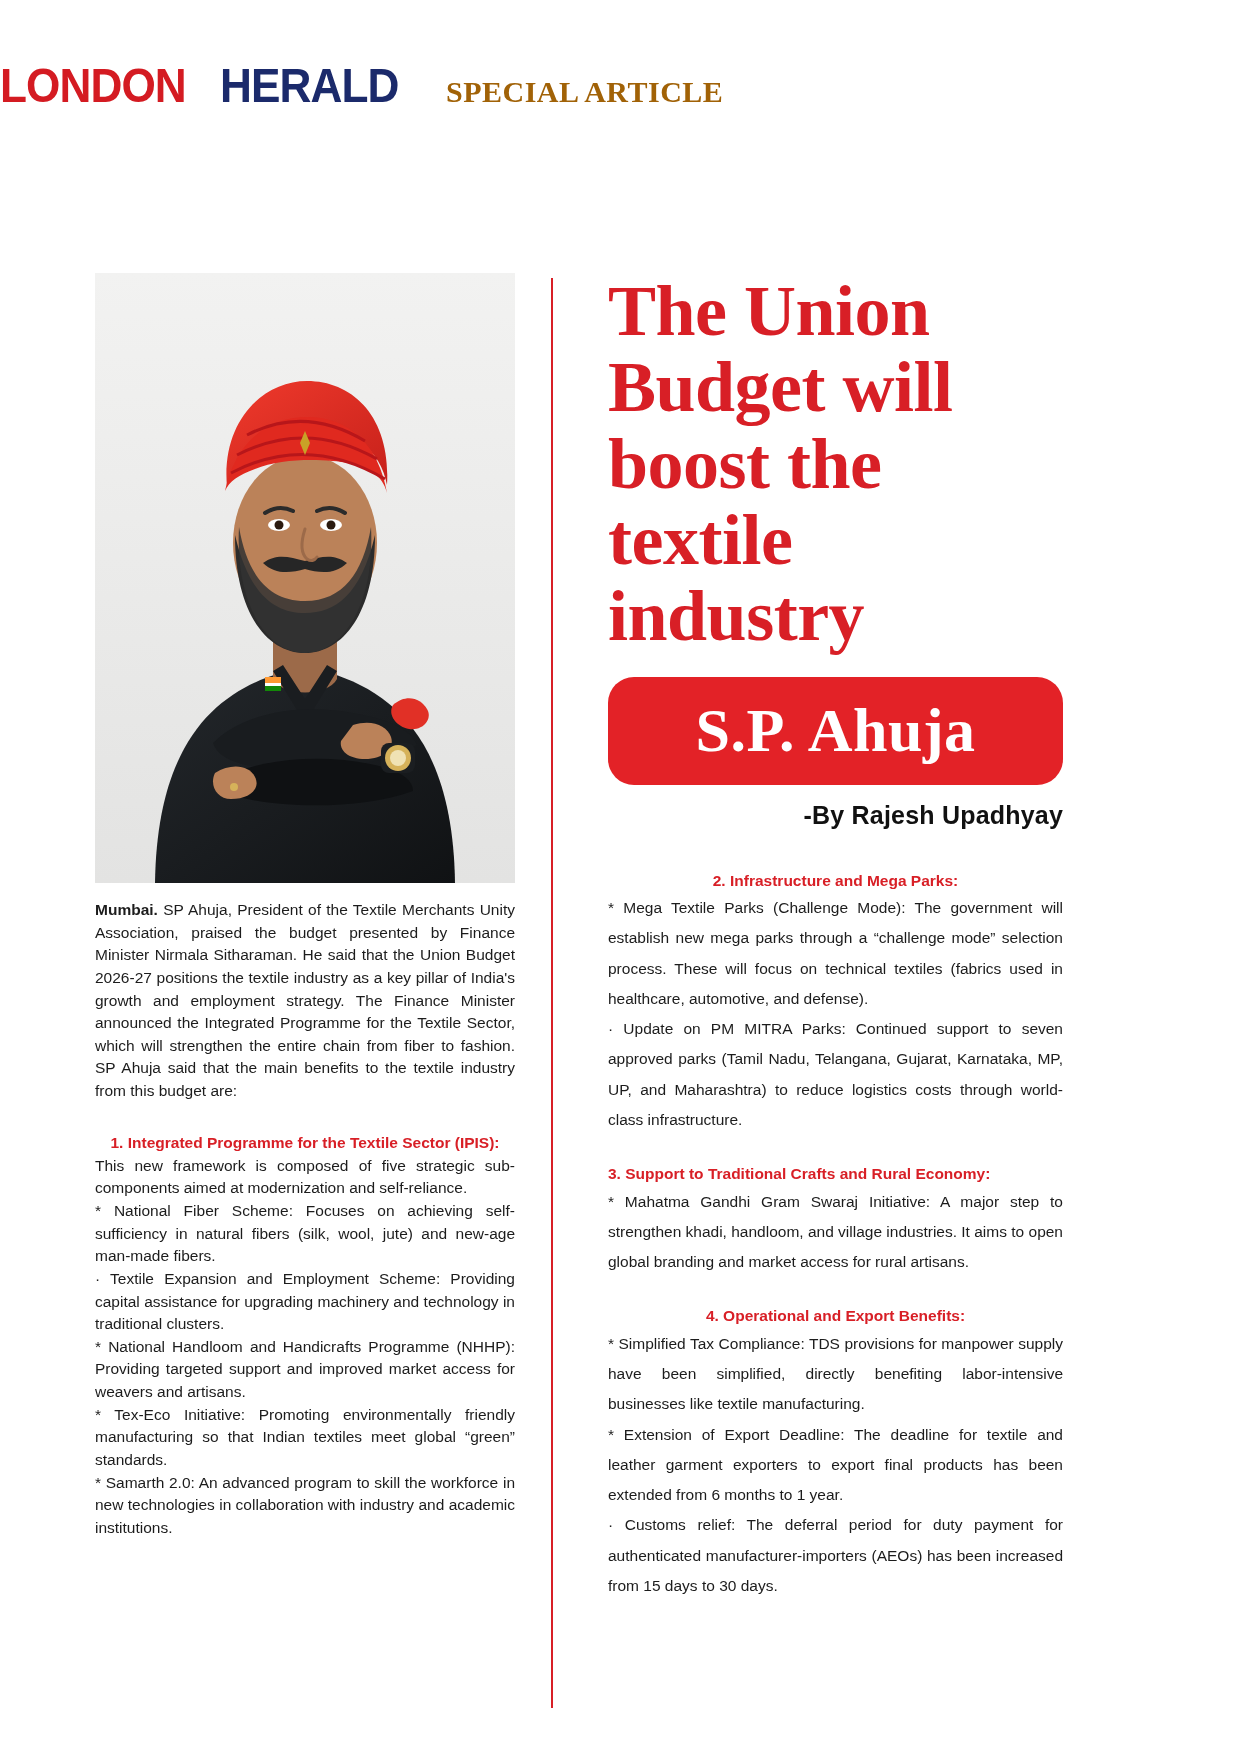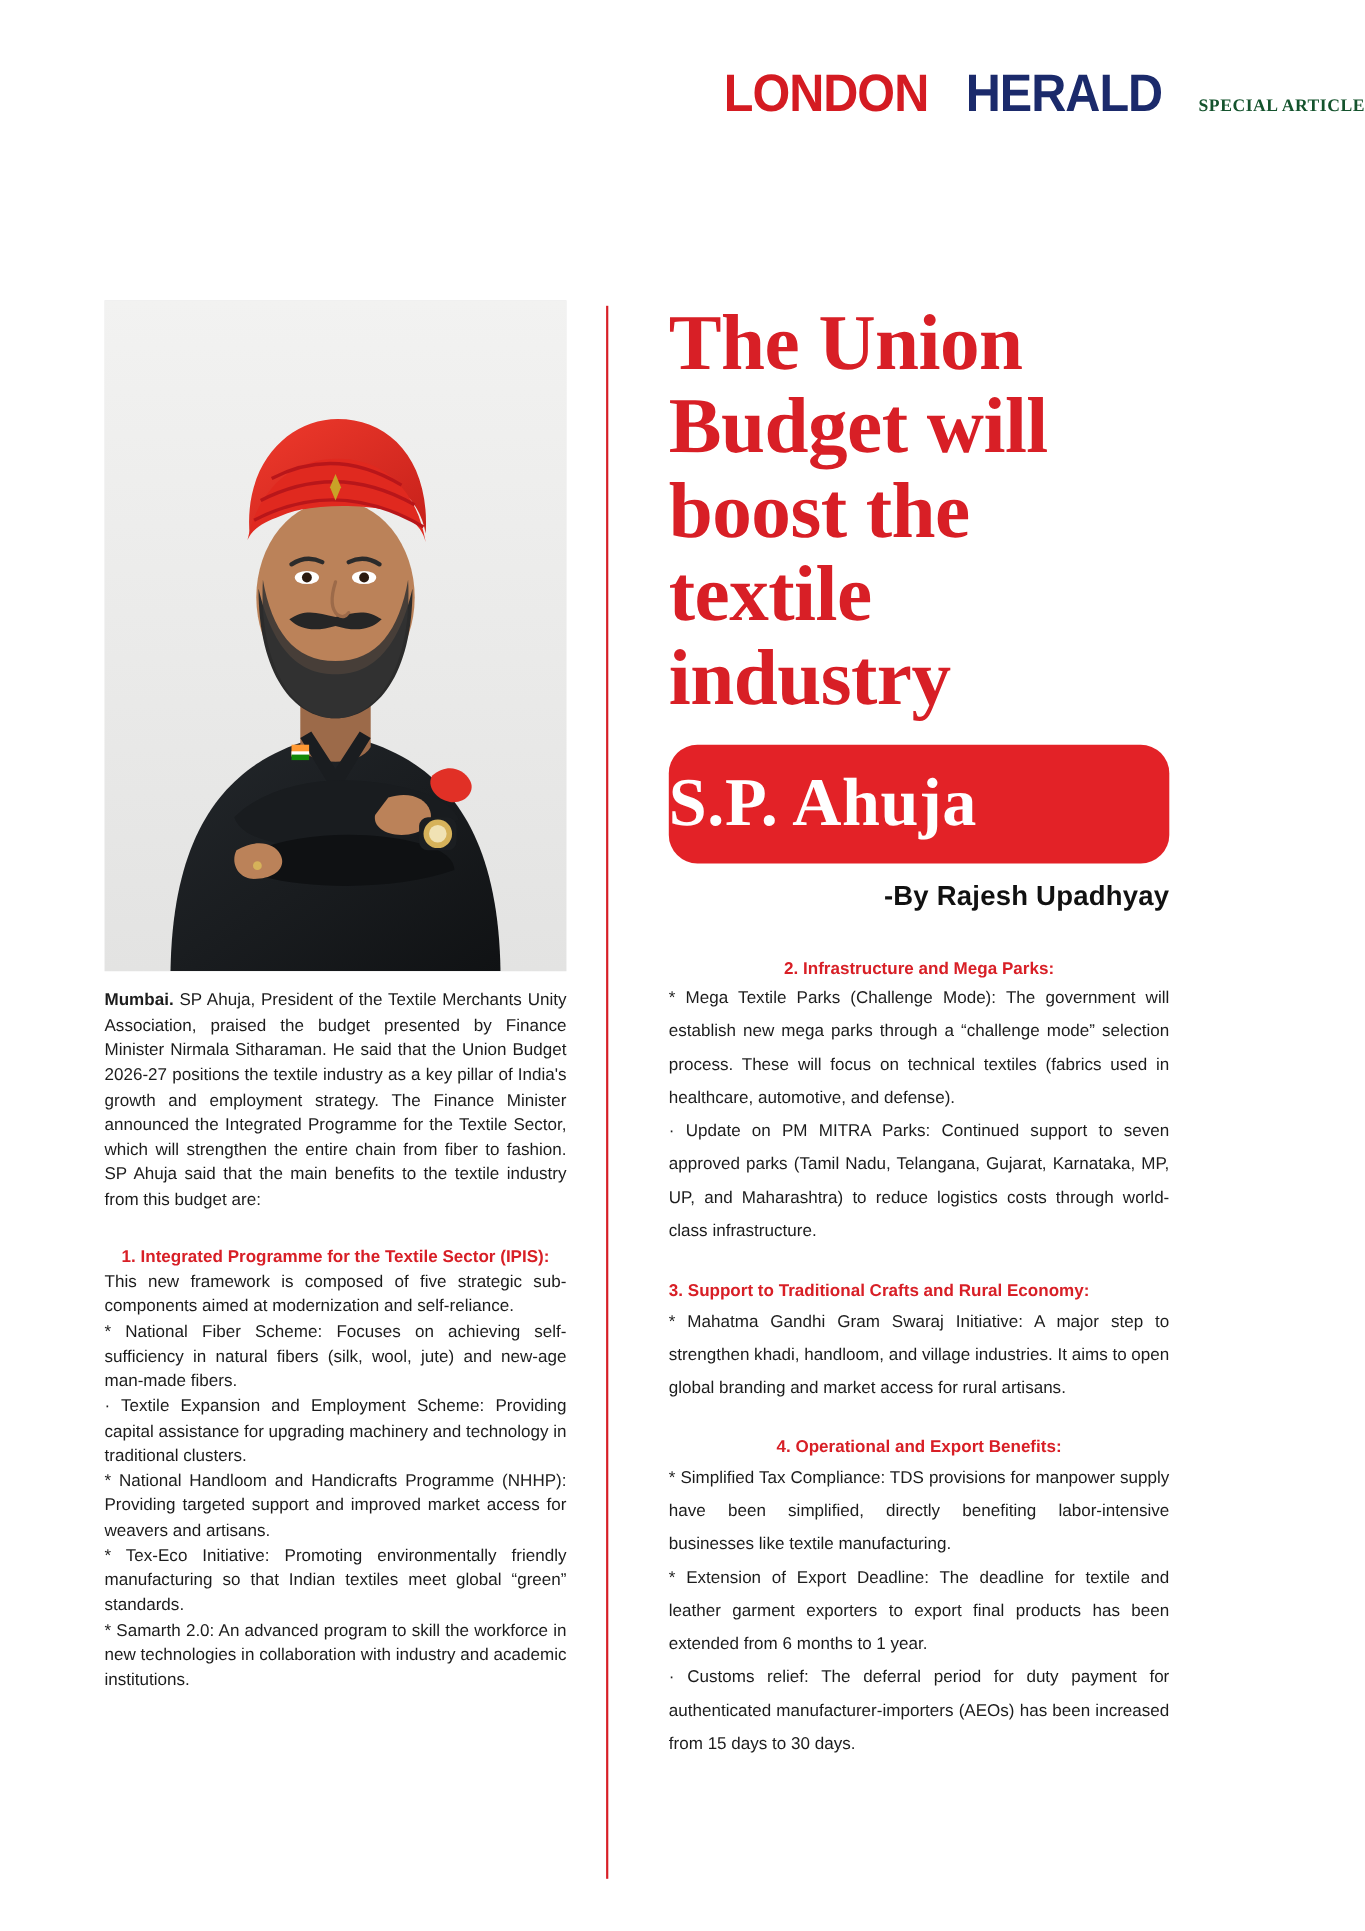--- a/index.html
+++ b/index.html
@@ -14,21 +14,21 @@
     position: relative;
     font-family: "Liberation Sans", sans-serif;
     color: #1a1a1a;
     overflow: hidden;
   }
 
   
   .masthead {
     display: flex;
     align-items: baseline;
-    justify-content: flex-end;
+    justify-content: flex-start;
     gap: 18px;
     padding-top: 58px;
   }
   .mast-london {
     font-family: "Liberation Sans", sans-serif;
     font-weight: bold;
     font-size: 48px;
     letter-spacing: -1px;
     color: #d41b22;
     font-stretch: condensed;
@@ -40,23 +40,24 @@
     font-weight: bold;
     font-size: 48px;
     letter-spacing: -1px;
     color: #1b2a6b;
     transform: scaleX(0.92);
     transform-origin: left bottom;
   }
   .mast-special {
     font-family: "Liberation Serif", serif;
     font-weight: bold;
-    font-size: 16px;
+    font-size: 30px;
     letter-spacing: 0.5px;
-    color: #14532d;
+    color: #a16207;
+    margin-left: 14px;
   }
 
   
   .sheet {
     position: relative;
     width: 1241px;
   }
 
   .left-col {
     position: absolute;
@@ -120,20 +121,21 @@
     letter-spacing: -0.5px;
     margin: 0;
   }
   .name-badge {
     margin-top: 22px;
     background: #e32227;
     border-radius: 26px;
     height: 108px;
     display: flex;
     align-items: center;
+    justify-content: center;
   }
   .name-badge span {
     font-family: "Liberation Serif", serif;
     font-weight: bold;
     color: #ffffff;
     font-size: 62px;
     letter-spacing: 0.5px;
   }
   .byline {
     text-align: right;

